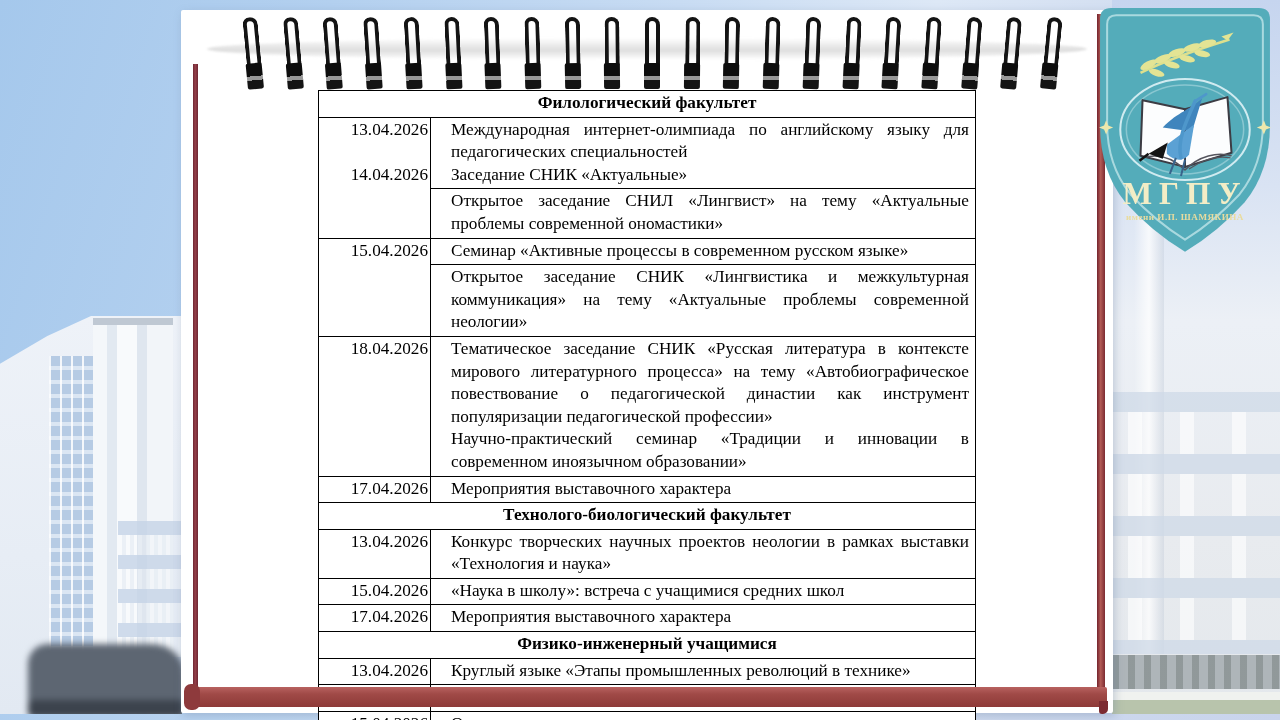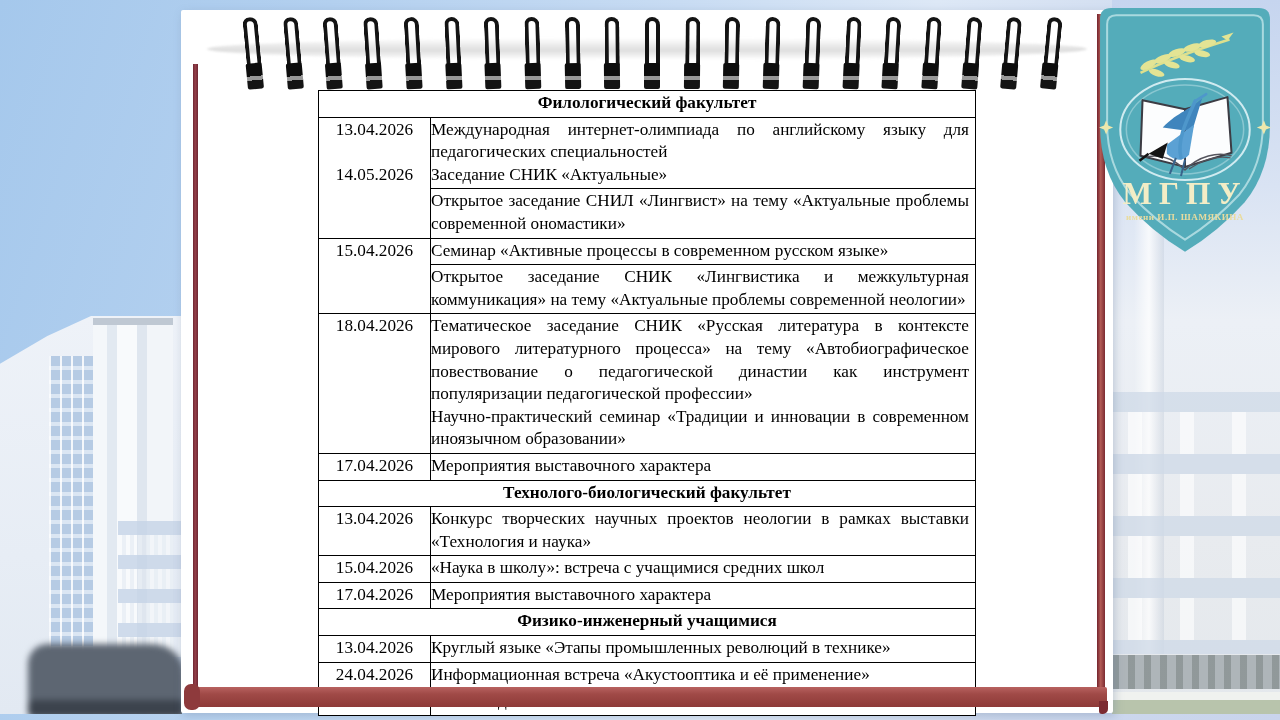--- a/index.html
+++ b/index.html
@@ -67,23 +67,23 @@
     border:4px solid #141414;border-bottom:none;border-radius:8px 9px 0 0;}
   .ring .stub{position:absolute;top:46px;left:1px;width:16px;height:26px;border-radius:2px;
     background:linear-gradient(180deg,#0d0d0d 0 50%,#989898 50% 66%,#141414 66% 100%);}
 
   
   table.schedule{position:absolute;left:318px;top:90px;width:657px;z-index:4;
     border-collapse:collapse;table-layout:fixed;background:#fff;
     font-family:"Liberation Serif",serif;font-size:17.2px;line-height:22.6px;color:#000;}
   .schedule th,.schedule td{border:1.5px solid #000;vertical-align:top;padding:0;}
   .schedule th{font-weight:bold;text-align:center;padding:1px 4px 2px;}
-  td.date-cell{text-align:center;padding:1px 2px 2px;}
+  td.date-cell{text-align:right;padding:1px 2px 2px;}
   td.date-cell div{white-space:nowrap;}
-  td.event-cell{padding:1px 6px 2px 0;}
+  td.event-cell{padding:1px 6px 2px 20px;}
   td.event-cell p{margin:0;text-align:justify;}
 
   
   .logo{position:absolute;left:1096px;top:6px;z-index:8;}
 </style>
 </head>
 <body>
 
 <div class="stage">
 
@@ -205,21 +205,21 @@
         <col style="width:545px">
       </colgroup>
     <tbody id="schedule-body">
         <tr>
           <th colspan="2">Филологический факультет</th>
         </tr>
         <tr>
           <td class="date-cell" rowspan="2">
             <div>13.04.2026</div>
             <div>&nbsp;</div>
-            <div>14.05.2026</div>
+            <div>14.04.2026</div>
           </td>
           <td class="event-cell">
             <p>Международная интернет-олимпиада по английскому языку для педагогических специальностей</p>
             <p>Заседание СНИК «Актуальные»</p>
           </td>
         </tr>
         <tr>
           <td class="event-cell">
             <p>Открытое заседание СНИЛ «Лингвист» на тему «Актуальные проблемы современной ономастики»</p>
           </td>

